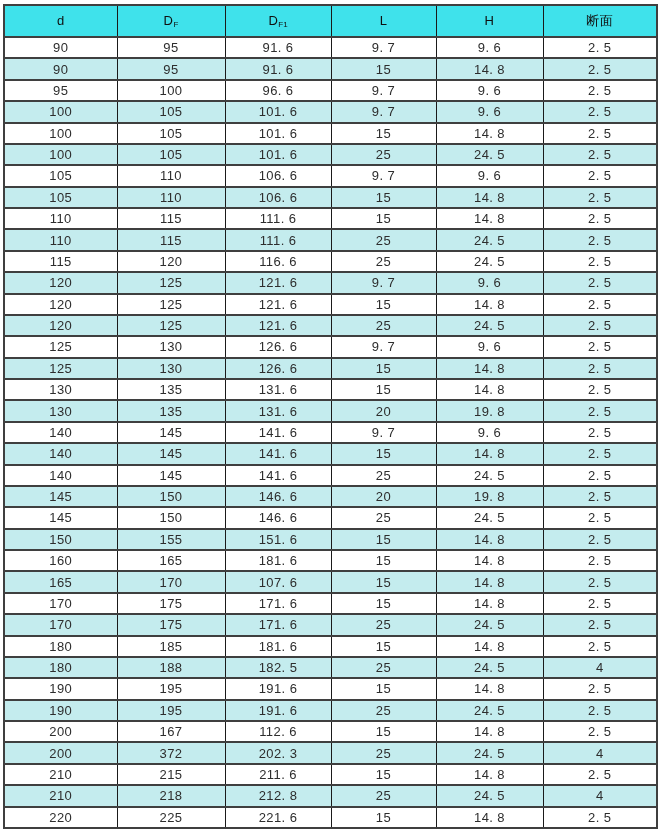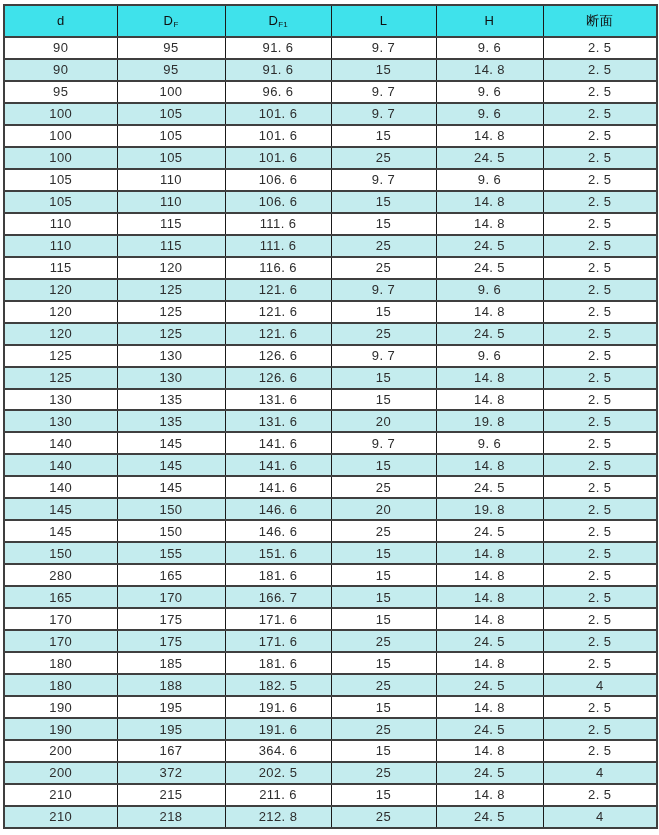--- a/index.html
+++ b/index.html
@@ -265,31 +265,31 @@
         </tr>
         <tr>
           <td>150</td>
           <td>155</td>
           <td>151. 6</td>
           <td>15</td>
           <td>14. 8</td>
           <td>2. 5</td>
         </tr>
         <tr>
-          <td>280</td>
+          <td>160</td>
           <td>165</td>
           <td>181. 6</td>
           <td>15</td>
           <td>14. 8</td>
           <td>2. 5</td>
         </tr>
         <tr>
           <td>165</td>
           <td>170</td>
-          <td>166. 7</td>
+          <td>107. 6</td>
           <td>15</td>
           <td>14. 8</td>
           <td>2. 5</td>
         </tr>
         <tr>
           <td>170</td>
           <td>175</td>
           <td>171. 6</td>
           <td>15</td>
           <td>14. 8</td>
@@ -331,44 +331,52 @@
           <td>190</td>
           <td>195</td>
           <td>191. 6</td>
           <td>25</td>
           <td>24. 5</td>
           <td>2. 5</td>
         </tr>
         <tr>
           <td>200</td>
           <td>167</td>
-          <td>364. 6</td>
+          <td>112. 6</td>
           <td>15</td>
           <td>14. 8</td>
           <td>2. 5</td>
         </tr>
         <tr>
           <td>200</td>
           <td>372</td>
-          <td>202. 5</td>
+          <td>202. 3</td>
           <td>25</td>
           <td>24. 5</td>
           <td>4</td>
         </tr>
         <tr>
           <td>210</td>
           <td>215</td>
           <td>211. 6</td>
           <td>15</td>
           <td>14. 8</td>
           <td>2. 5</td>
         </tr>
         <tr>
           <td>210</td>
           <td>218</td>
           <td>212. 8</td>
           <td>25</td>
           <td>24. 5</td>
           <td>4</td>
+        </tr>
+        <tr>
+          <td>220</td>
+          <td>225</td>
+          <td>221. 6</td>
+          <td>15</td>
+          <td>14. 8</td>
+          <td>2. 5</td>
         </tr>
       </tbody>
   </table>
 </div>
 
 </body></html>

